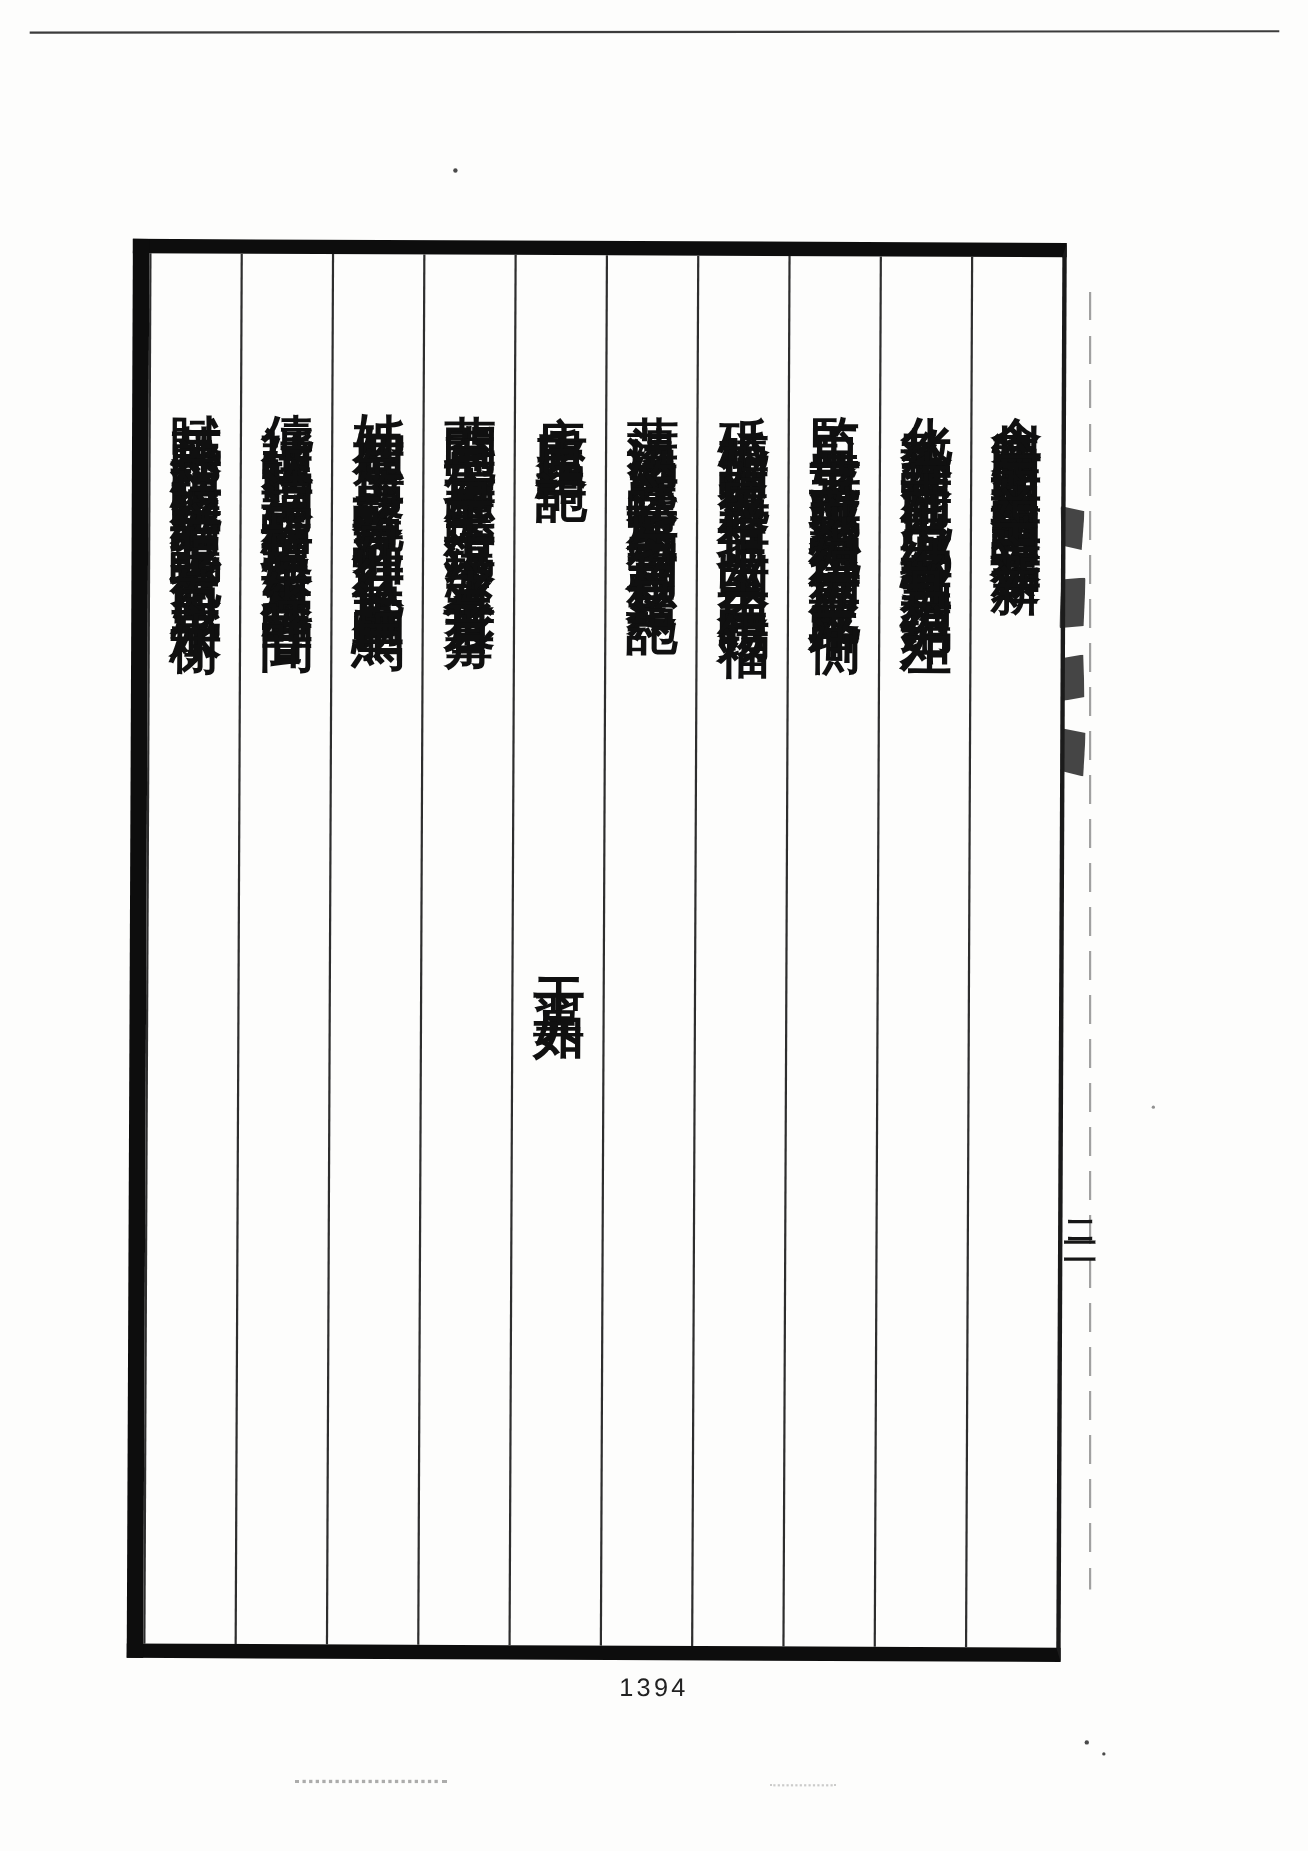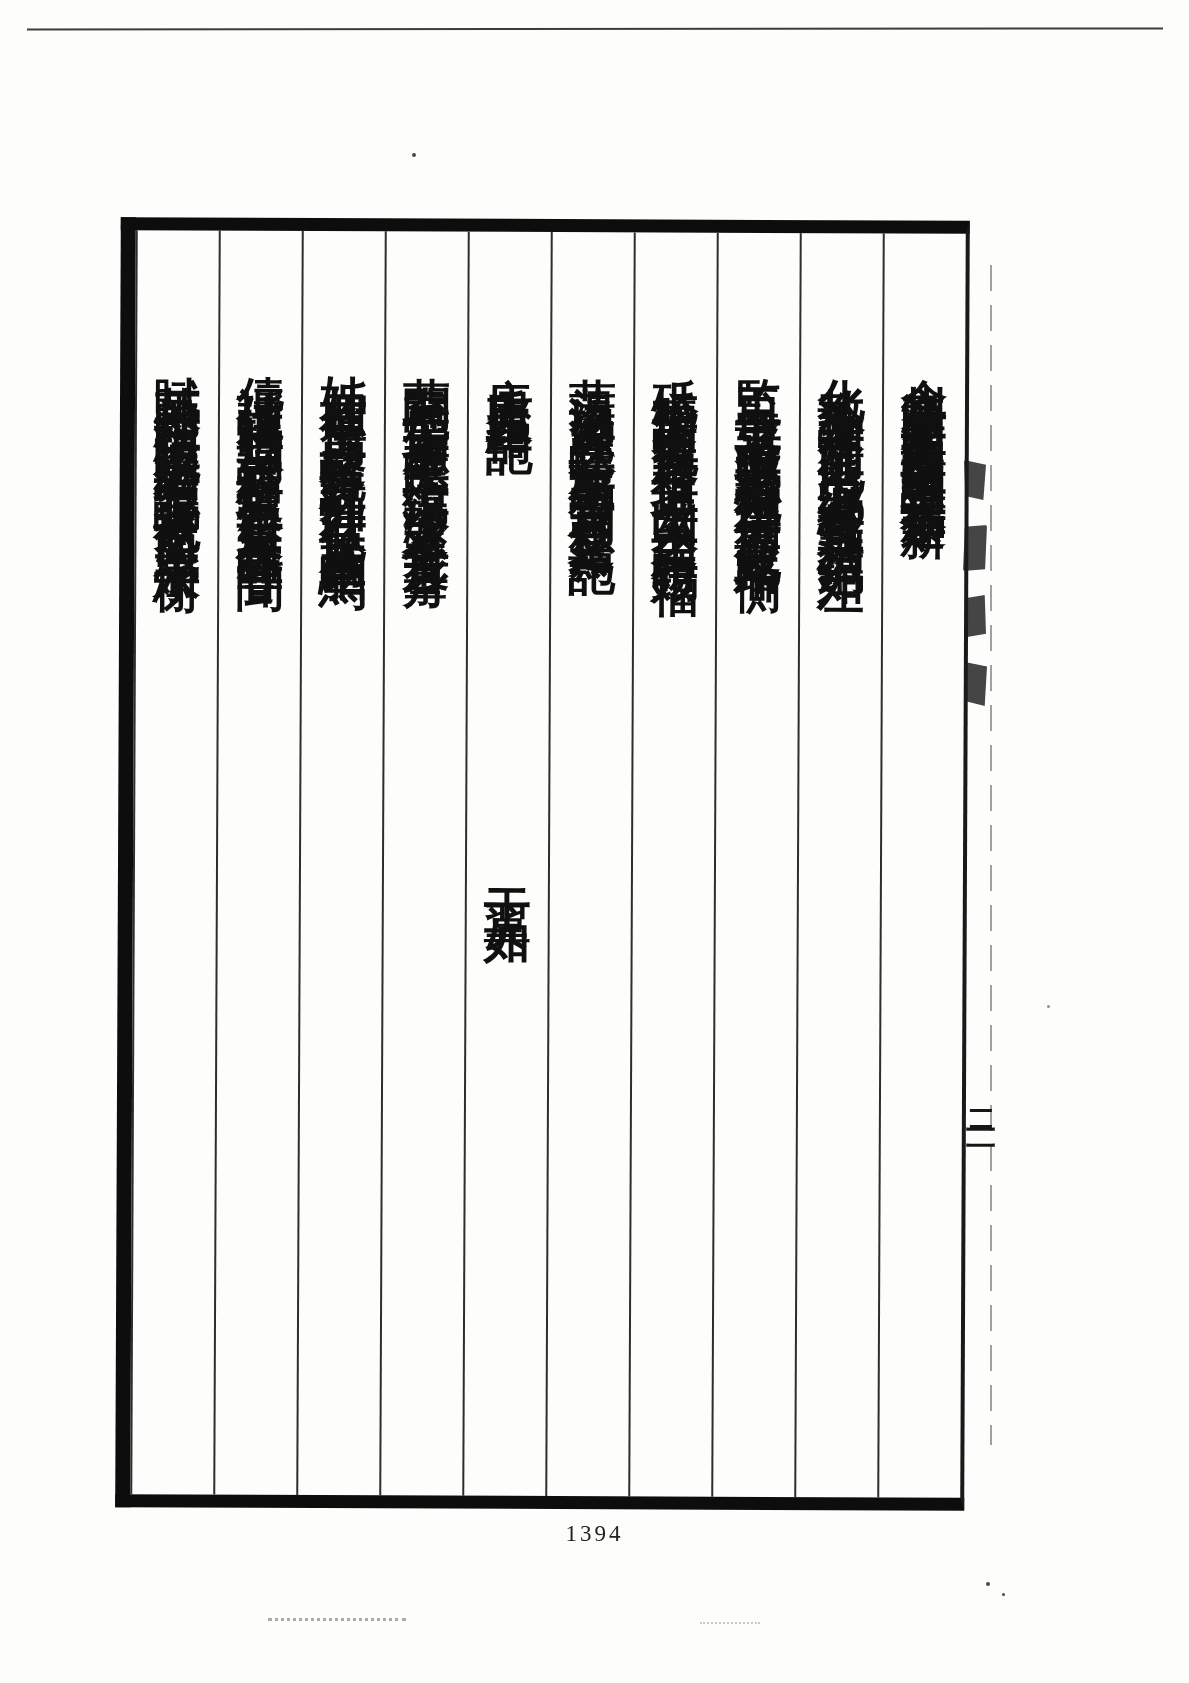--- a/index.html
+++ b/index.html
@@ -63,21 +63,21 @@
   .edge-marks{
     position:absolute;left:-2px;top:862px;
     writing-mode:vertical-rl;text-orientation:upright;
     font-size:30px;letter-spacing:16px;color:#161616;font-weight:bold;
   }
   
   .page-number{
     position:absolute;left:0;top:1521px;width:100%;
     text-align:center;
     font-size:23px;letter-spacing:3px;color:#222;
-    font-family:Liberation Serif, serif;
+    font-family:Liberation Sans, sans-serif;
   }
   
   .speck{position:absolute;background:#4a4a4a;border-radius:50%;}
   .sp1{left:412px;top:153px;width:4px;height:4px;}
   .sp2{left:986px;top:1582px;width:4px;height:4px;}
   .sp3{left:1002px;top:1593px;width:3px;height:3px;}
   .sp4{left:1047px;top:1005px;width:3px;height:3px;opacity:.6;}
   .dotted-line{
     position:absolute;left:268px;top:1618px;width:138px;height:0;
     border-top:3px dotted #8a8a8a;opacity:.7;

